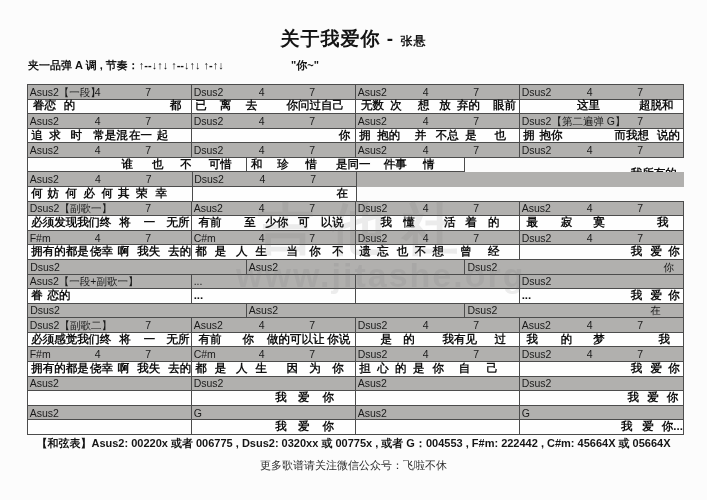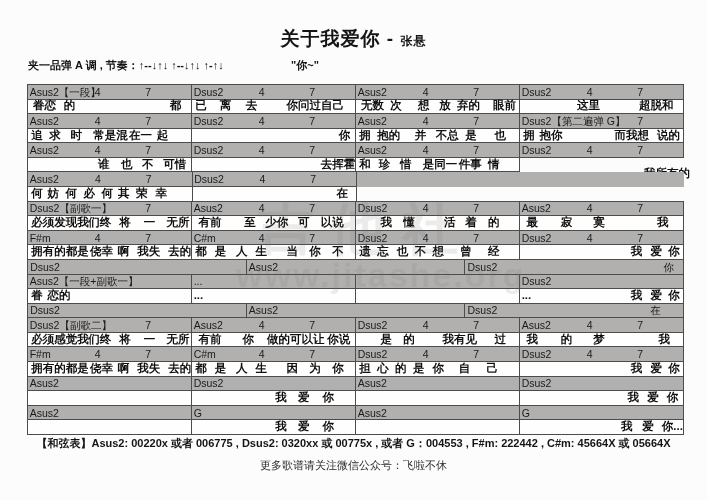--- a/index.html
+++ b/index.html
@@ -172,23 +172,20 @@
       </div>
     </div>
     <div class="srow lyric">
       <div class="cell" style="flex-grow: 1; flex-basis: 0px;">
         <span class="seg" style="left: 43%;">谁</span>
         <span class="seg" style="left: 57%;">也</span>
         <span class="seg" style="left: 70%;">不</span>
         <span class="seg" style="left: 83%;">可惜</span>
       </div>
       <div class="cell" style="flex-grow: 1; flex-basis: 0px;">
-        <span class="seg" style="left: 79%;">去挥霍</span>
-      </div>
-      <div class="cell" style="flex-grow: 1; flex-basis: 0px;">
         <span class="seg" style="left: 2%;">和</span>
         <span class="seg" style="left: 14%;">珍</span>
         <span class="seg" style="left: 27%;">惜</span>
         <span class="seg" style="left: 41%;">是同一</span>
         <span class="seg" style="left: 63%;">件事</span>
         <span class="seg" style="left: 81%;">情</span>
       </div>
       <div class="cell" style="flex-grow: 1; flex-basis: 0px; margin-top: 16px;">
         <span class="seg" style="left: 76%;">我所有的</span>
       </div>

